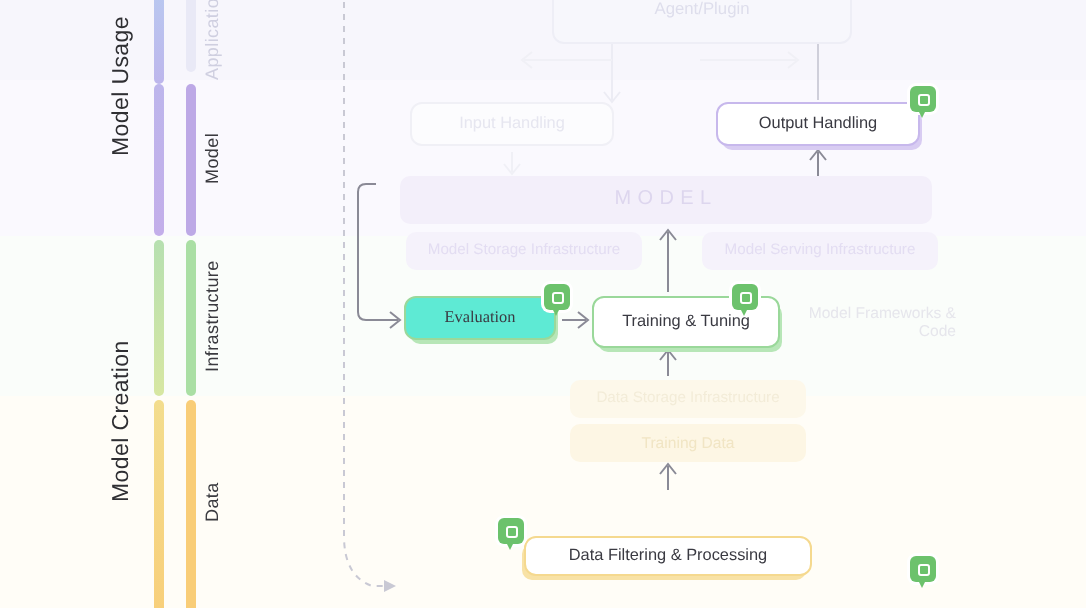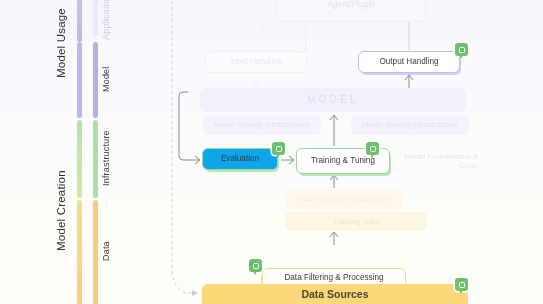--- a/index.html
+++ b/index.html
@@ -61,26 +61,26 @@
   .node.ghost-fill{border:none;}
 
   #n-agent{left:276px;top:-12px;width:150px;height:34px;border:1px solid #eeeef6;color:#dedeec;background:#f7f7fc;font-size:8.4px;}
   #n-input{left:205px;top:51px;width:102px;height:22px;border:1px solid #f0f0f6;color:#e6e6f0;background:#fcfcfe;}
   #n-output{left:358px;top:51px;width:102px;height:22px;border:1.2px solid #c7b8ec;color:#3a3a42;background:#ffffff;box-shadow:2px 3px 0 -1px #d8ccf2;}
 
   #n-modelband{left:200px;top:88px;width:266px;height:24px;background:#f3effa;color:#ddd6ee;font-size:10px;letter-spacing:3.2px;border-radius:5px;}
   #n-mstore{left:203px;top:116px;width:118px;height:19px;background:#f5f2fb;color:#e3ddf2;border-radius:5px;font-size:7.6px;}
   #n-mserve{left:351px;top:116px;width:118px;height:19px;background:#f5f2fb;color:#e3ddf2;border-radius:5px;font-size:7.6px;}
 
-  #n-eval{left:202px;top:148px;width:76px;height:22px;border:1.2px solid #9ad89a;color:#3a3a42;background:#0ea5e9;box-shadow:2px 3px 0 -1px #b7e6b7;}
+  #n-eval{left:202px;top:148px;width:76px;height:22px;border:1.2px solid #9ad89a;color:#3a3a42;background:#5eead4;box-shadow:2px 3px 0 -1px #b7e6b7;font-family:Liberation Serif, serif;}
   #n-train{left:296px;top:148px;width:94px;height:26px;border:1.2px solid #9ad89a;color:#3a3a42;background:#ffffff;box-shadow:2px 3px 0 -1px #b7e6b7;}
   #n-frame{left:386px;top:148px;width:92px;height:26px;color:#e6e6ec;border:none;background:transparent;font-size:7.8px;}
 
   #n-dstore{left:285px;top:190px;width:118px;height:19px;background:#fdf8ea;color:#f3ecd8;border-radius:5px;font-size:7.6px;}
-  #n-tdata{left:285px;top:212px;width:142px;height:19px;background:#fdf6e4;color:#f1e5c4;border-radius:5px;font-size:7.8px;}
+  #n-tdata{left:285px;top:212px;width:118px;height:19px;background:#fdf6e4;color:#f1e5c4;border-radius:5px;font-size:7.8px;}
 
   #n-filter{left:262px;top:247px;width:144px;height:20px;border:1.2px solid #f5d98f;color:#3a3a42;background:#ffffff;box-shadow:-2px 3px 0 -1px #f8e2a6;margin-top:21px;}
   #n-sources{left:202px;top:284px;width:266px;height:21px;background:#fbd978;color:#4b4637;font-size:10.5px;font-weight:bold;border-radius:6px 6px 0 0;}
 
   
   .badge{
     position:absolute;width:13px;height:13px;border-radius:3px;
     background:#6cc26c;display:flex;align-items:center;justify-content:center;
     box-shadow:0 0 0 1.5px #ffffff;
   }
@@ -189,21 +189,20 @@
   <div class="node" id="n-train">Training &amp; Tuning</div>
 
   <div class="node ghost-fill" id="n-frame">Model Frameworks &amp; Code</div>
 
   <div class="node ghost-fill" id="n-dstore">Data Storage Infrastructure</div>
 
   <div class="node ghost-fill" id="n-tdata">Training Data</div>
 
   <div class="node" id="n-filter">Data Filtering &amp; Processing</div>
 
-  <div class="node" id="n-sources">Data Sources</div>
 
   <div class="badge" id="b-output">
       <i></i>
     </div>
   <div class="badge" id="b-eval">
       <i></i>
     </div>
   <div class="badge" id="b-train">
       <i></i>
     </div>

